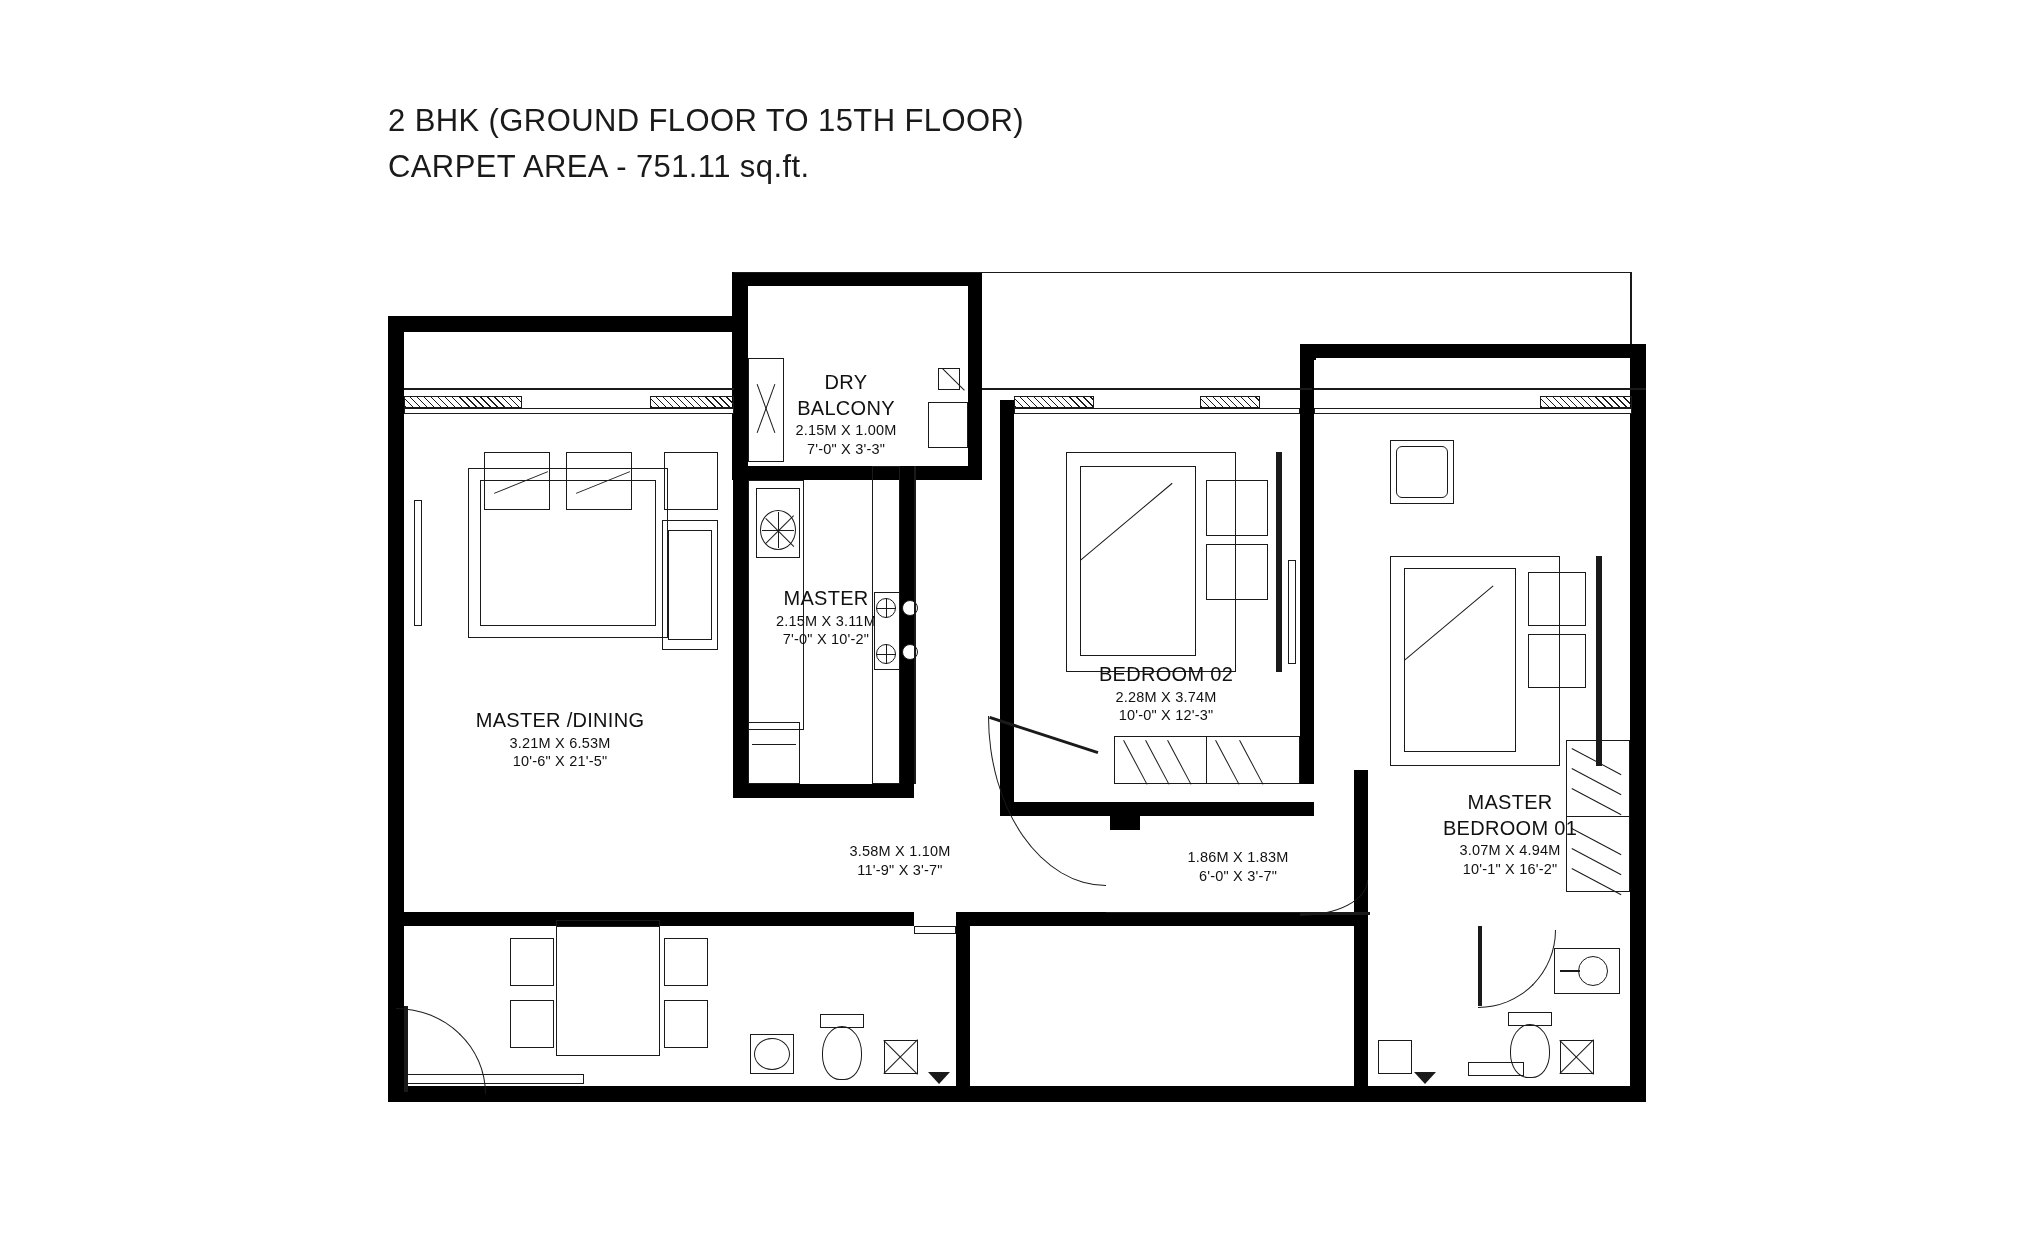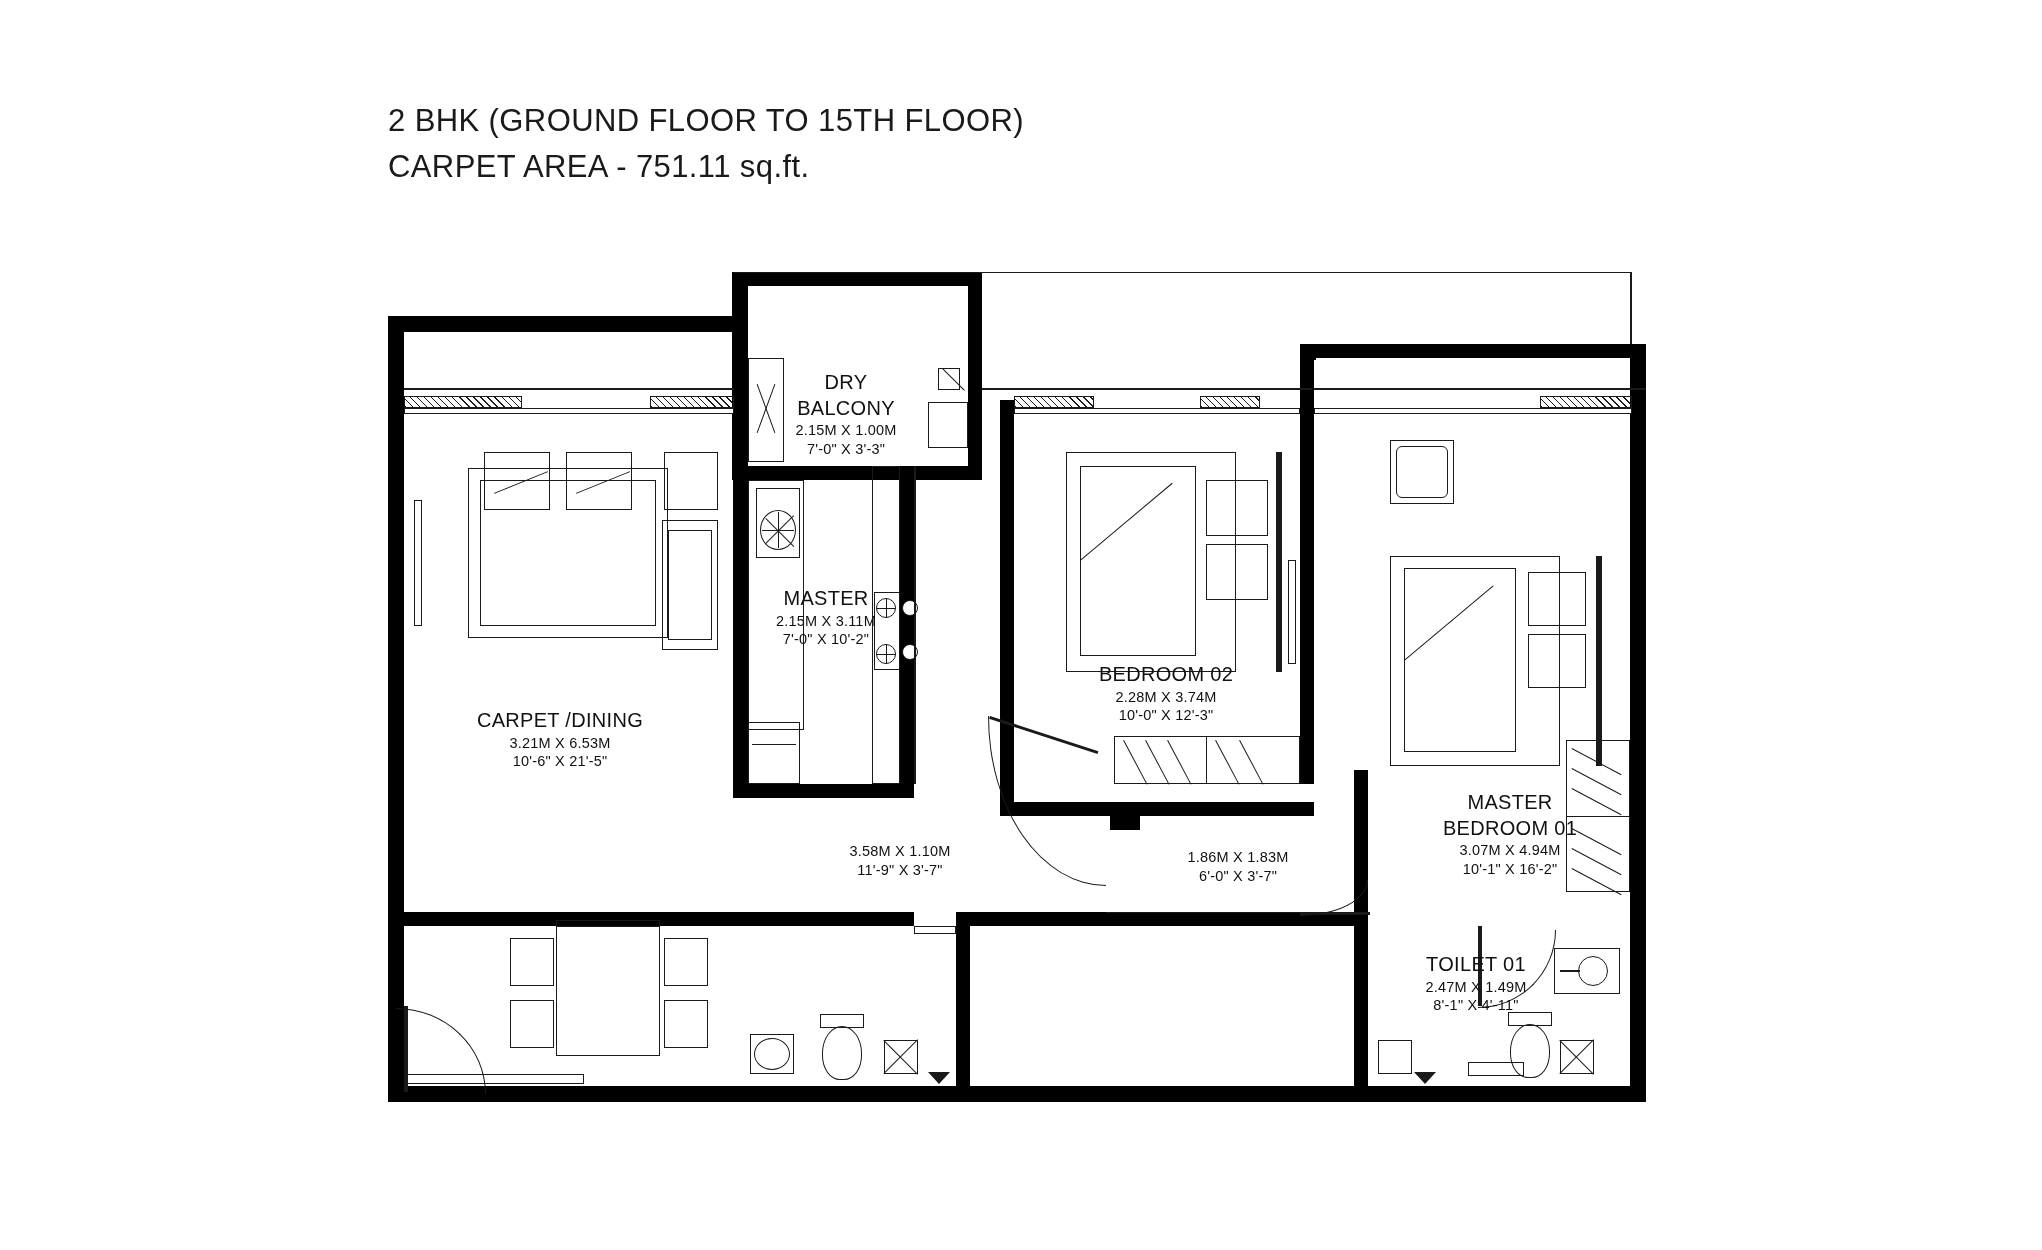--- a/index.html
+++ b/index.html
@@ -220,44 +220,39 @@
     <div class="dm">7'-0" X 3'-3"</div>
   </div>
 
   <div class="lbl" style="left:716px;top:586px;width:220px;">
     <div class="nm">MASTER</div>
     <div class="dm">2.15M X 3.11M</div>
     <div class="dm">7'-0" X 10'-2"</div>
   </div>
 
   <div class="lbl" style="left:390px;top:708px;width:340px;">
-    <div class="nm">CARPET /DINING</div>
+    <div class="nm">MASTER /DINING</div>
     <div class="dm">3.21M X 6.53M</div>
     <div class="dm">10'-6" X 21'-5"</div>
   </div>
 
   <div class="lbl" style="left:1016px;top:662px;width:300px;">
     <div class="nm">BEDROOM 02</div>
     <div class="dm">2.28M X 3.74M</div>
     <div class="dm">10'-0" X 12'-3"</div>
   </div>
 
   <div class="lbl" style="left:1370px;top:790px;width:280px;">
     <div class="nm">MASTER</div>
     <div class="nm">BEDROOM 01</div>
     <div class="dm">3.07M X 4.94M</div>
     <div class="dm">10'-1" X 16'-2"</div>
   </div>
 
 
-  <div class="lbl" style="left:1368px;top:952px;width:216px;">
-    <div class="nm">TOILET 01</div>
-    <div class="dm">2.47M X 1.49M</div>
-    <div class="dm">8'-1" X 4'-11"</div>
-  </div>
 
   <div class="dimonly" style="left:780px;top:842px;width:240px;">
     <div>3.58M X 1.10M</div>
     <div>11'-9" X 3'-7"</div>
   </div>
   <div class="dimonly" style="left:1118px;top:848px;width:240px;">
     <div>1.86M X 1.83M</div>
     <div>6'-0" X 3'-7"</div>
   </div>
 

